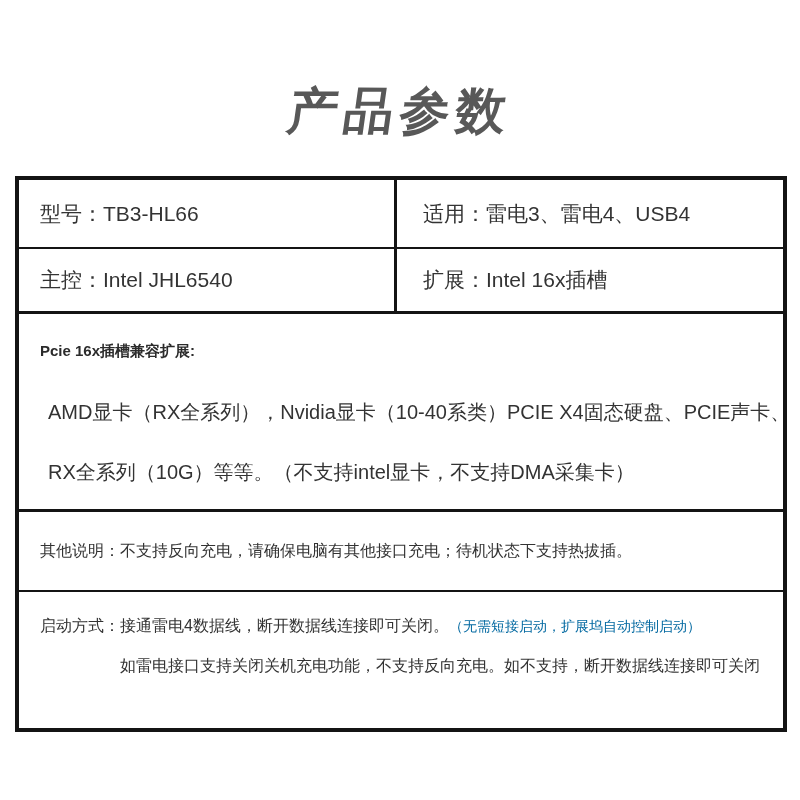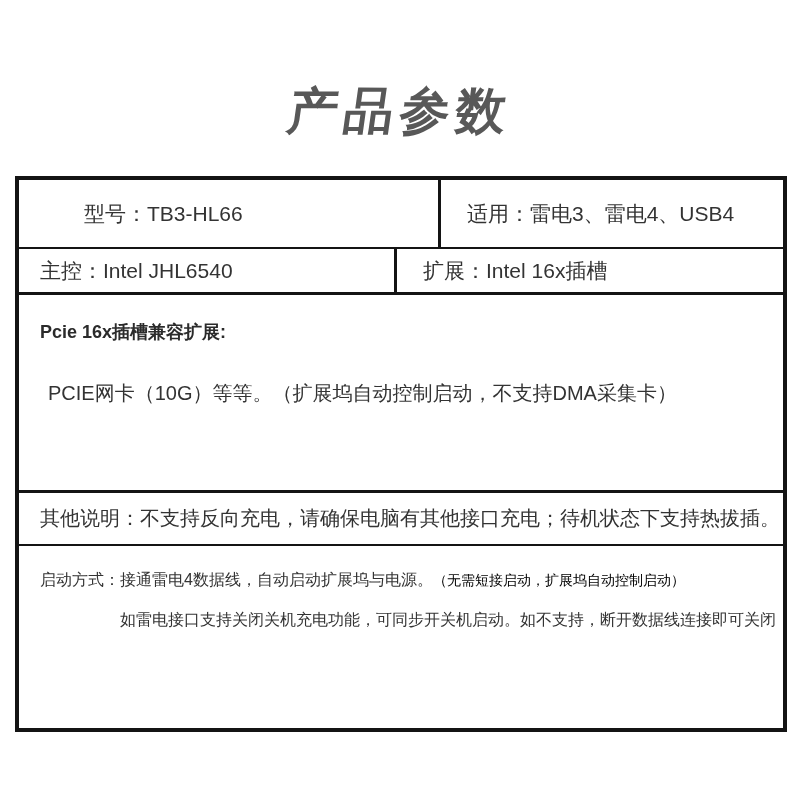--- a/index.html
+++ b/index.html
@@ -38,71 +38,71 @@
     color: #333333;
     white-space: nowrap;
   }
   .cell-left {
     width: 378px;
     border-right: 3px solid #141414;
     padding-left: 21px;
   }
   .cell-right { flex: 1; padding-left: 26px; }
 
-  .row-a { height: 69px; border-bottom: 2px solid #141414; padding-left: 44px; }
-  .row-b { height: 46px; border-bottom: 3px solid #141414; }
+  .row-a { height: 69px; border-bottom: 2px solid #141414; }
+  .row-b { height: 65px; border-bottom: 3px solid #141414; }
 
   .row-pcie {
     height: 198px;
     border-bottom: 3px solid #141414;
     display: block;
     padding: 24px 10px 0 21px;
     color: #333333;
   }
   .pcie-heading {
-    font-size: 18px;
+    font-size: 15px;
     font-weight: bold;
     color: #2b2b2b;
     line-height: 26px;
   }
   .pcie-line {
     font-size: 20px;
     line-height: 24px;
     margin: 36px 0 0 8px;
     white-space: nowrap;
   }
 
   .row-other {
-    height: 53px;
+    height: 80px;
     border-bottom: 2px solid #141414;
     display: flex;
     align-items: center;
     padding-left: 21px;
-    font-size: 20px;
+    font-size: 16px;
     color: #333333;
     white-space: nowrap;
   }
 
   .row-boot {
     height: 141px;
     display: flex;
     align-items: flex-start;
     padding: 14px 0 0 21px;
     color: #333333;
     font-size: 16px;
   }
   .boot-label {
     width: 80px;
     line-height: 40px;
     white-space: nowrap;
     flex-shrink: 0;
   }
   .boot-lines { flex: 1; }
   .boot-line { line-height: 40px; white-space: nowrap; }
-  .boot-note { font-size: 14px; color: #000000; }
+  .boot-note { font-size: 14px; color: #0369a1; }
 </style>
 </head>
 <body>
 
 <div class="page">
 
   <div class="title">产品参数</div>
 
   <div class="spec-table">
 
@@ -111,28 +111,29 @@
       <div class="cell cell-right">适用：雷电3、雷电4、USB4</div>
     </div>
 
     <div class="row row-b">
       <div class="cell cell-left">主控：Intel JHL6540</div>
       <div class="cell cell-right">扩展：Intel 16x插槽</div>
     </div>
 
     <div class="row-pcie">
       <div class="pcie-heading">Pcie 16x插槽兼容扩展:</div>
-      <div class="pcie-line">PCIE网卡（10G）等等。（扩展坞自动控制启动，不支持DMA采集卡）</div>
+      <div class="pcie-line">AMD显卡（RX全系列），Nvidia显卡（10-40系类）PCIE X4固态硬盘、PCIE声卡、</div>
+      <div class="pcie-line">RX全系列（10G）等等。（不支持intel显卡，不支持DMA采集卡）</div>
     </div>
 
     <div class="row-other">其他说明：不支持反向充电，请确保电脑有其他接口充电；待机状态下支持热拔插。</div>
 
     <div class="row-boot">
       <div class="boot-label">启动方式：</div>
       <div class="boot-lines">
-        <div class="boot-line"><span>接通雷电4数据线，自动启动扩展坞与电源。</span><span class="boot-note">（无需短接启动，扩展坞自动控制启动）</span></div>
-        <div class="boot-line">如雷电接口支持关闭关机充电功能，可同步开关机启动。如不支持，断开数据线连接即可关闭</div>
+        <div class="boot-line"><span>接通雷电4数据线，断开数据线连接即可关闭。</span><span class="boot-note">（无需短接启动，扩展坞自动控制启动）</span></div>
+        <div class="boot-line">如雷电接口支持关闭关机充电功能，不支持反向充电。如不支持，断开数据线连接即可关闭</div>
       </div>
     </div>
 
   </div>
 
 </div>
 
 </body></html>

